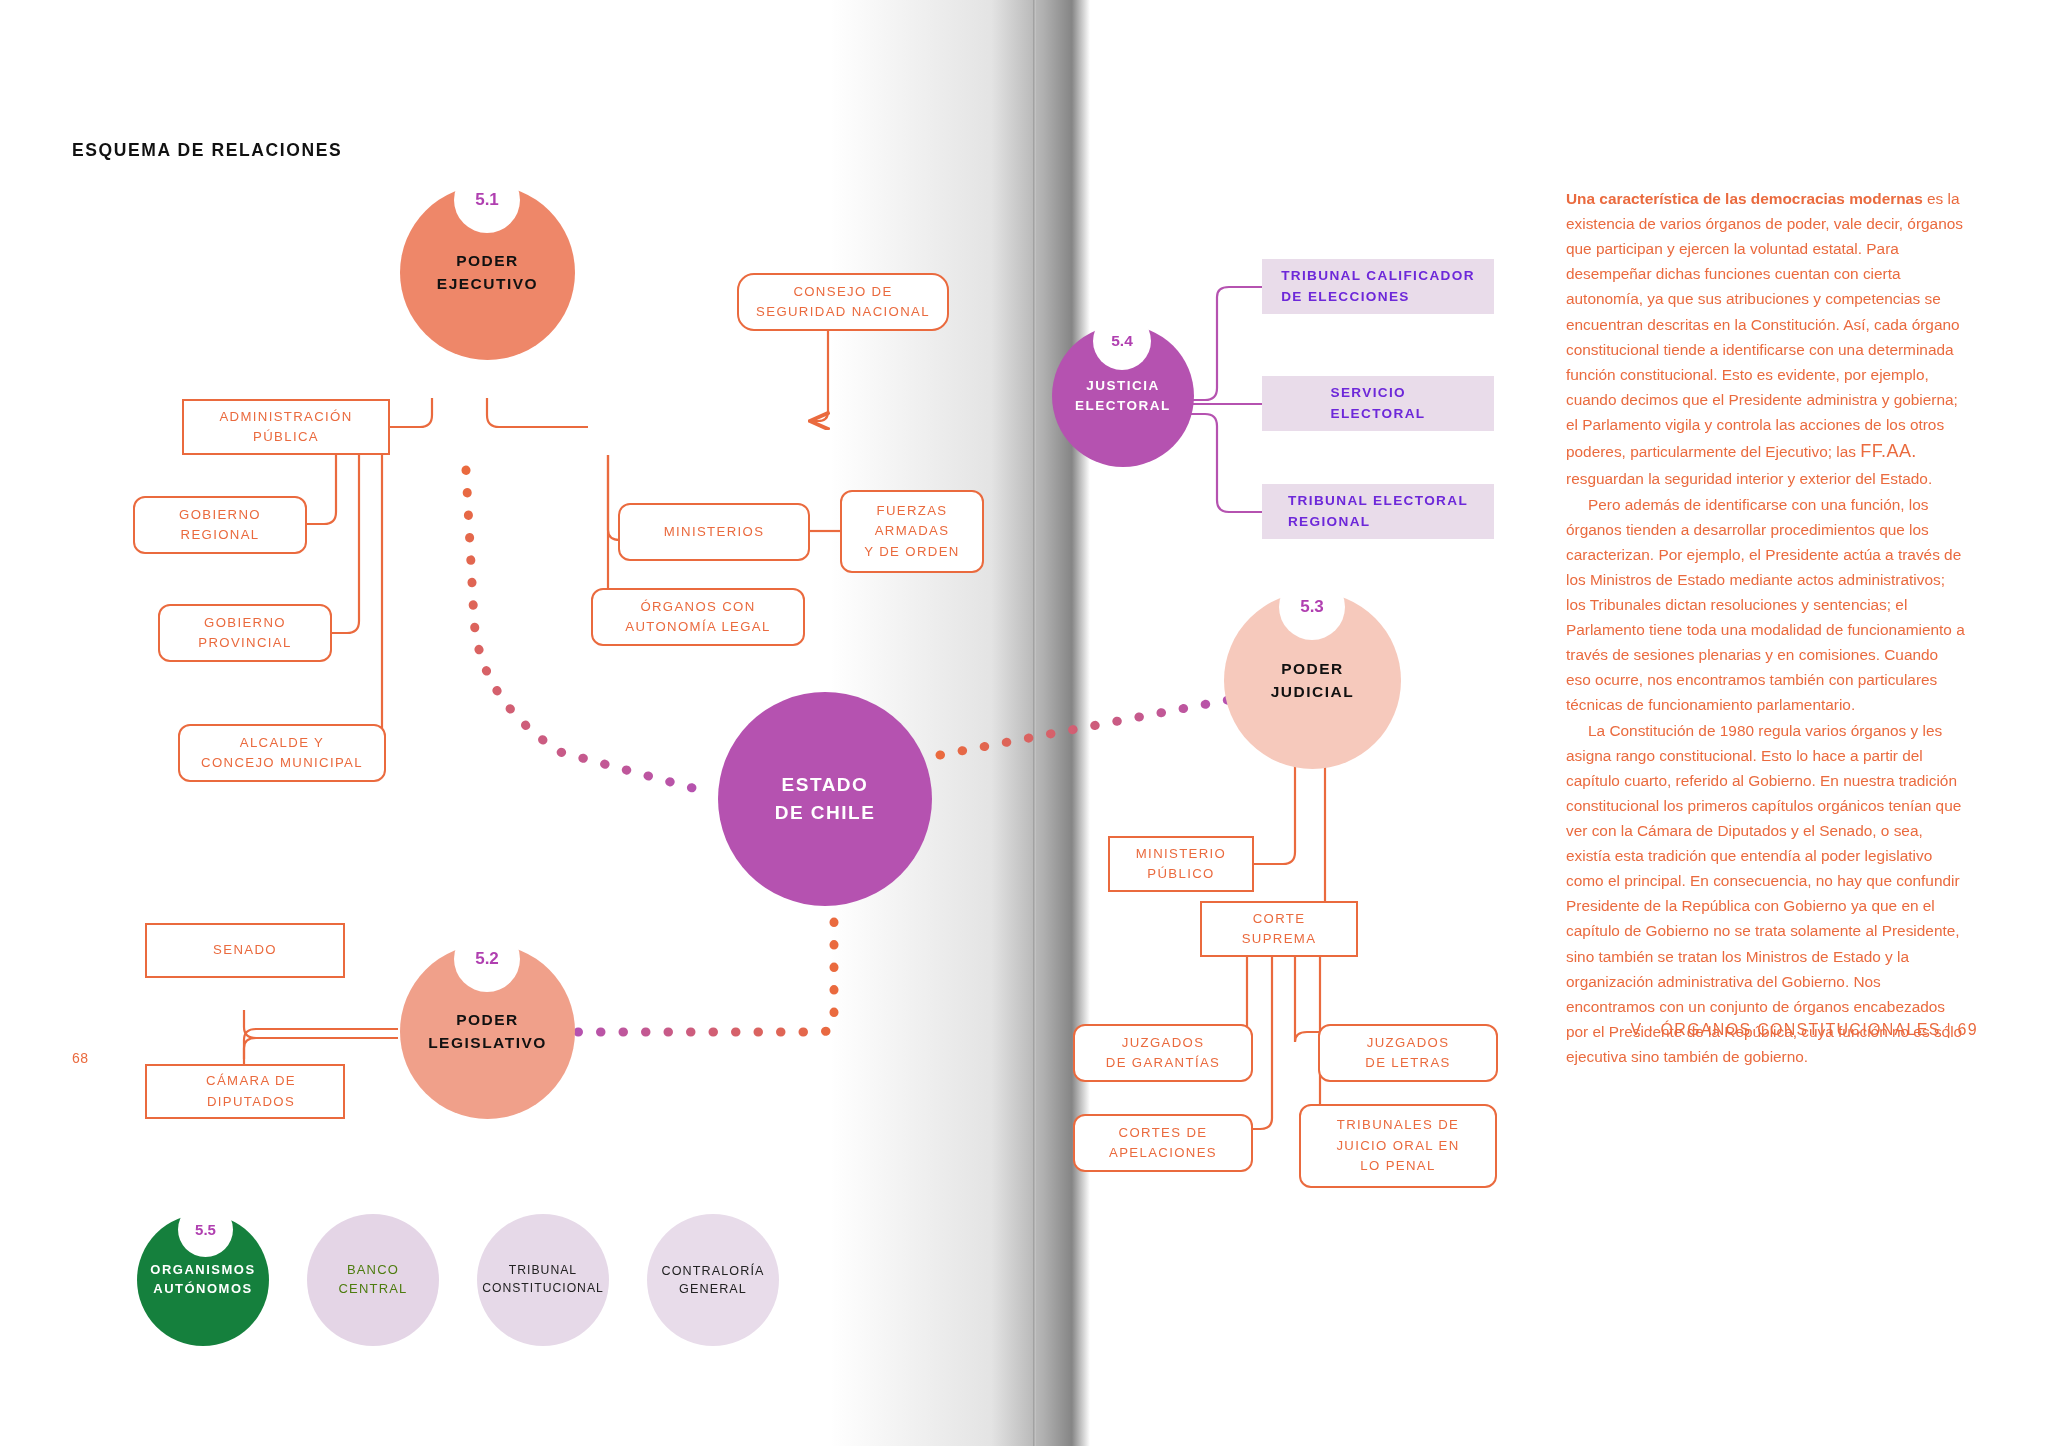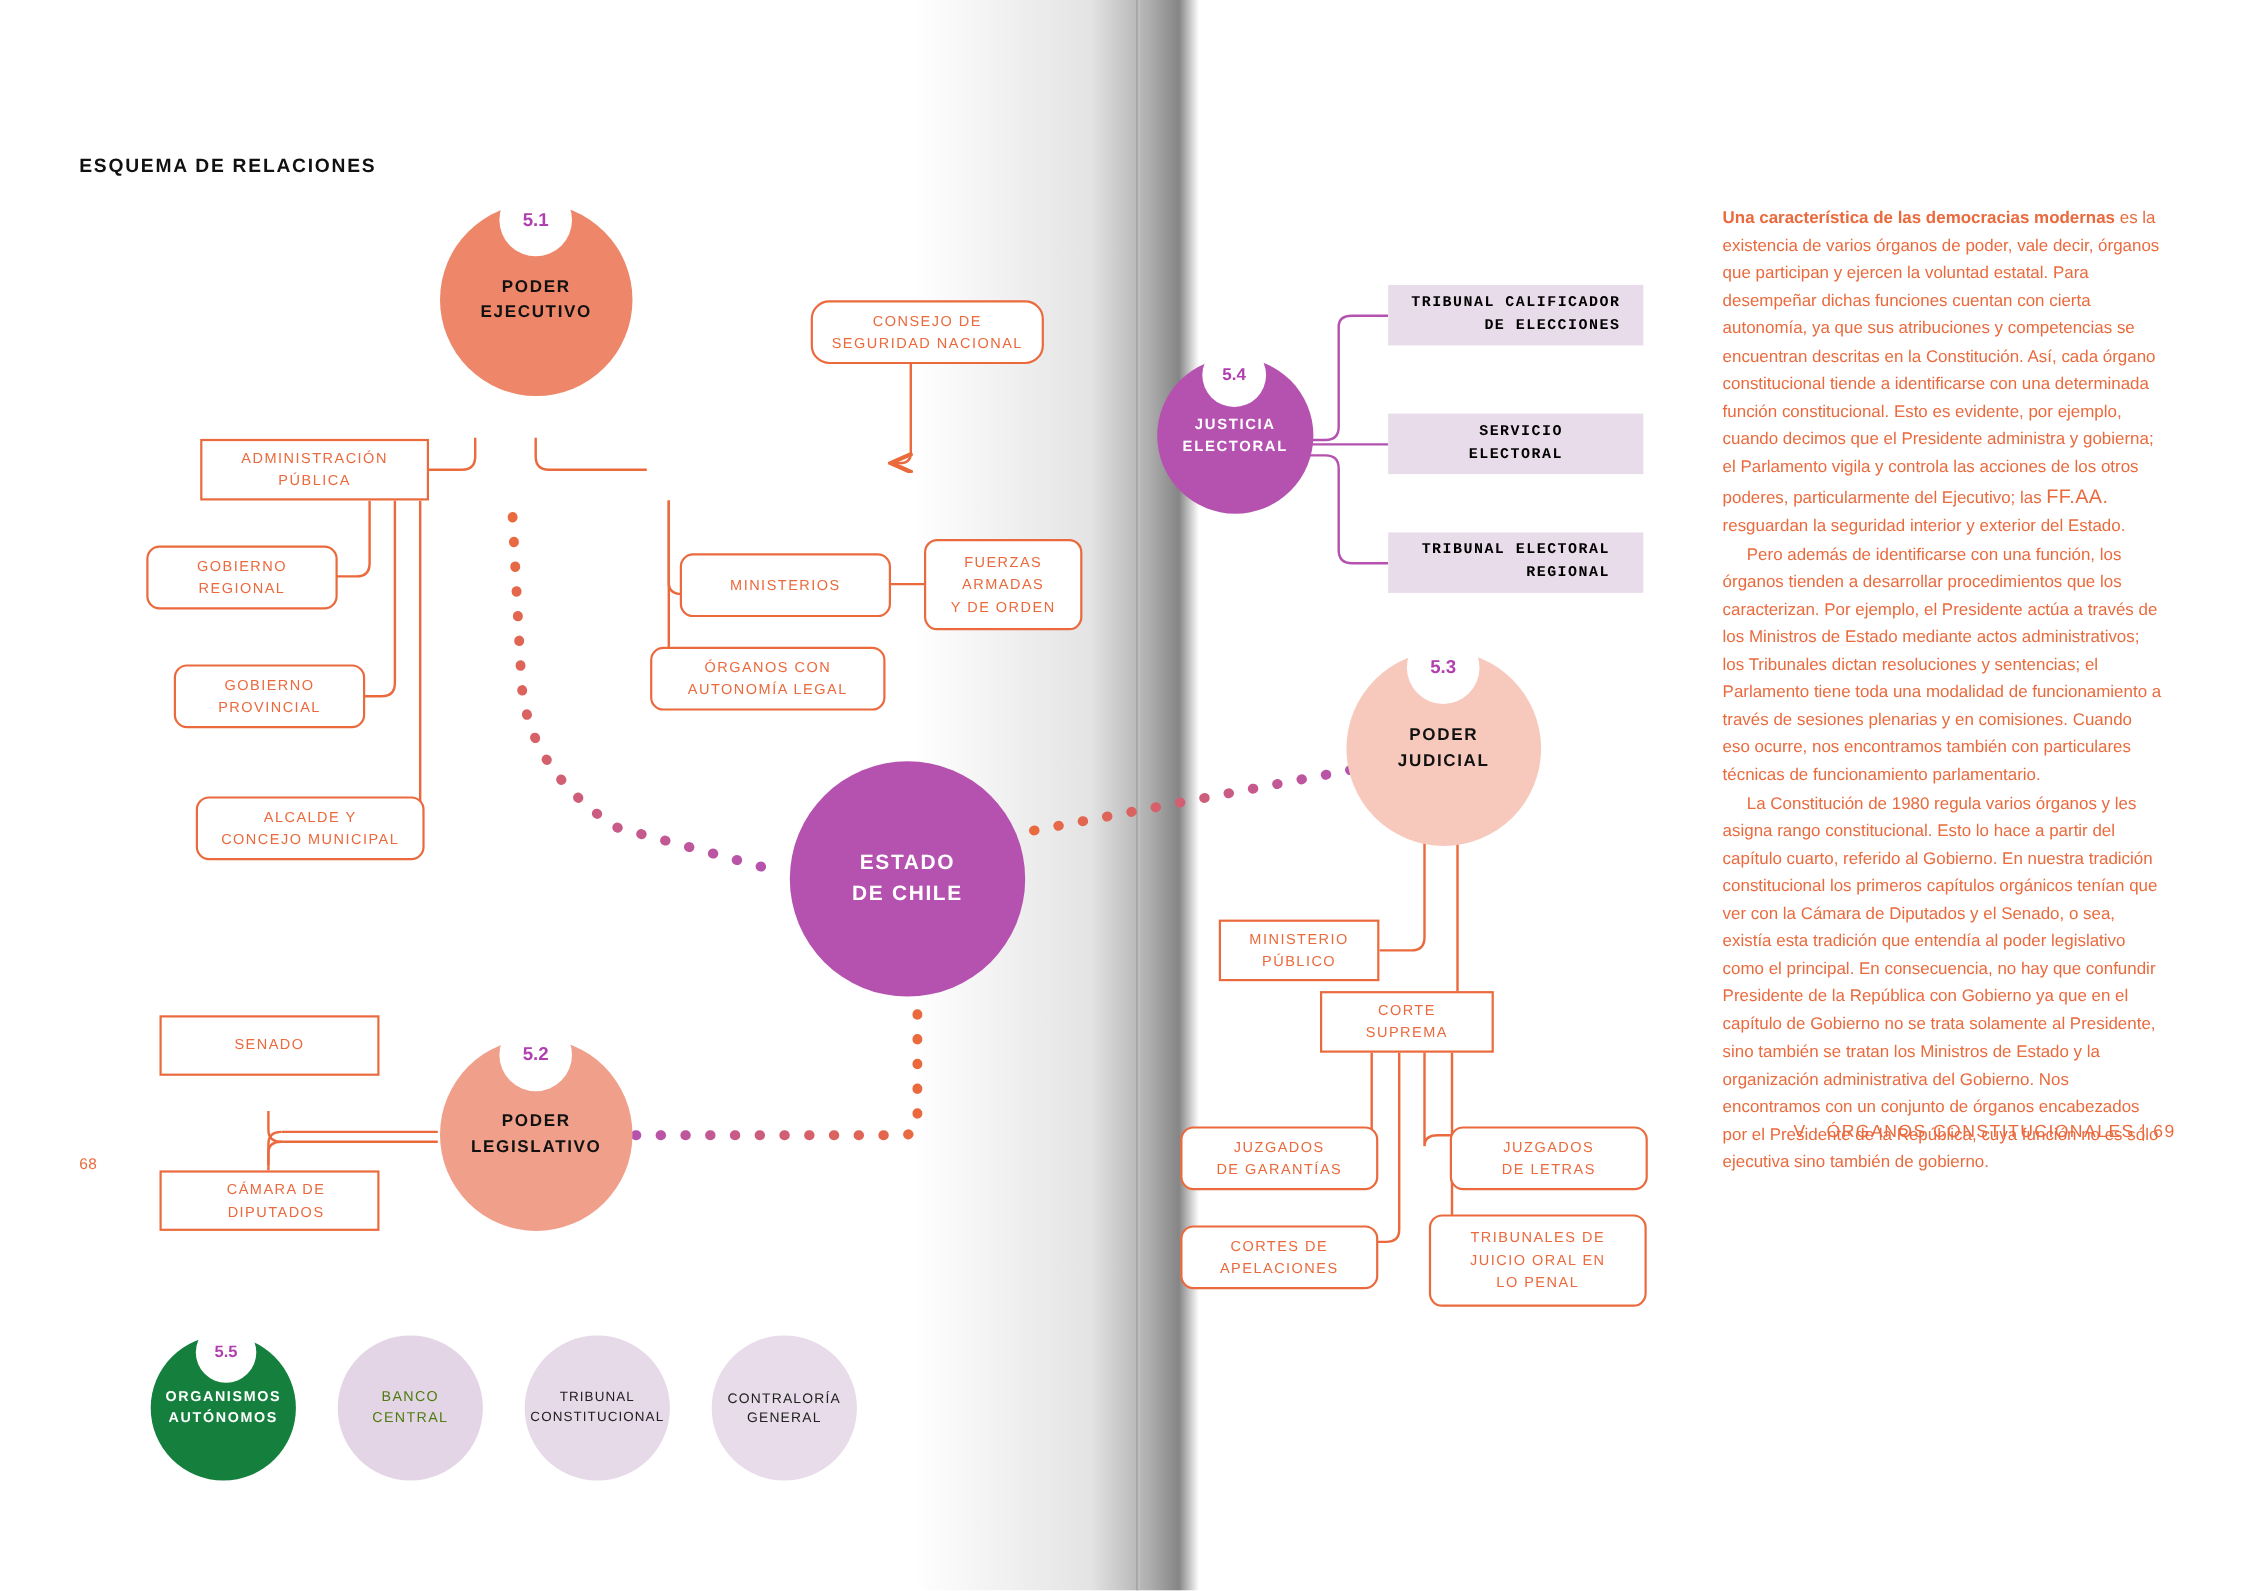--- a/index.html
+++ b/index.html
@@ -53,27 +53,26 @@
     font-size: 13.2px; letter-spacing: 1.35px; line-height: 1.55;
     font-weight: 400;
     z-index: 6;
   }
   .box.rounded { border-radius: 12px; }
   .box.sq { border-radius: 0; }
 
   .pbox {
     position: absolute;
     background: #e9dcea;
-    color: #000000;
+    color: #6d28d9;
     display:flex; align-items:center; justify-content:center;
-    text-align:right;
+    text-align:left;
     font-size: 13.6px; letter-spacing: 1.35px; line-height: 1.5;
     font-weight: 600;
     z-index: 6;
-    font-family: Liberation Mono, monospace;
   }
 
   
   .circle {
     position: absolute; border-radius: 50%;
     display:flex; align-items:center; justify-content:center;
     text-align:center; z-index: 7;
   }
   .circle .clabel {
     font-size: 15.5px; font-weight: 700; letter-spacing: 1.5px; line-height: 1.45;

